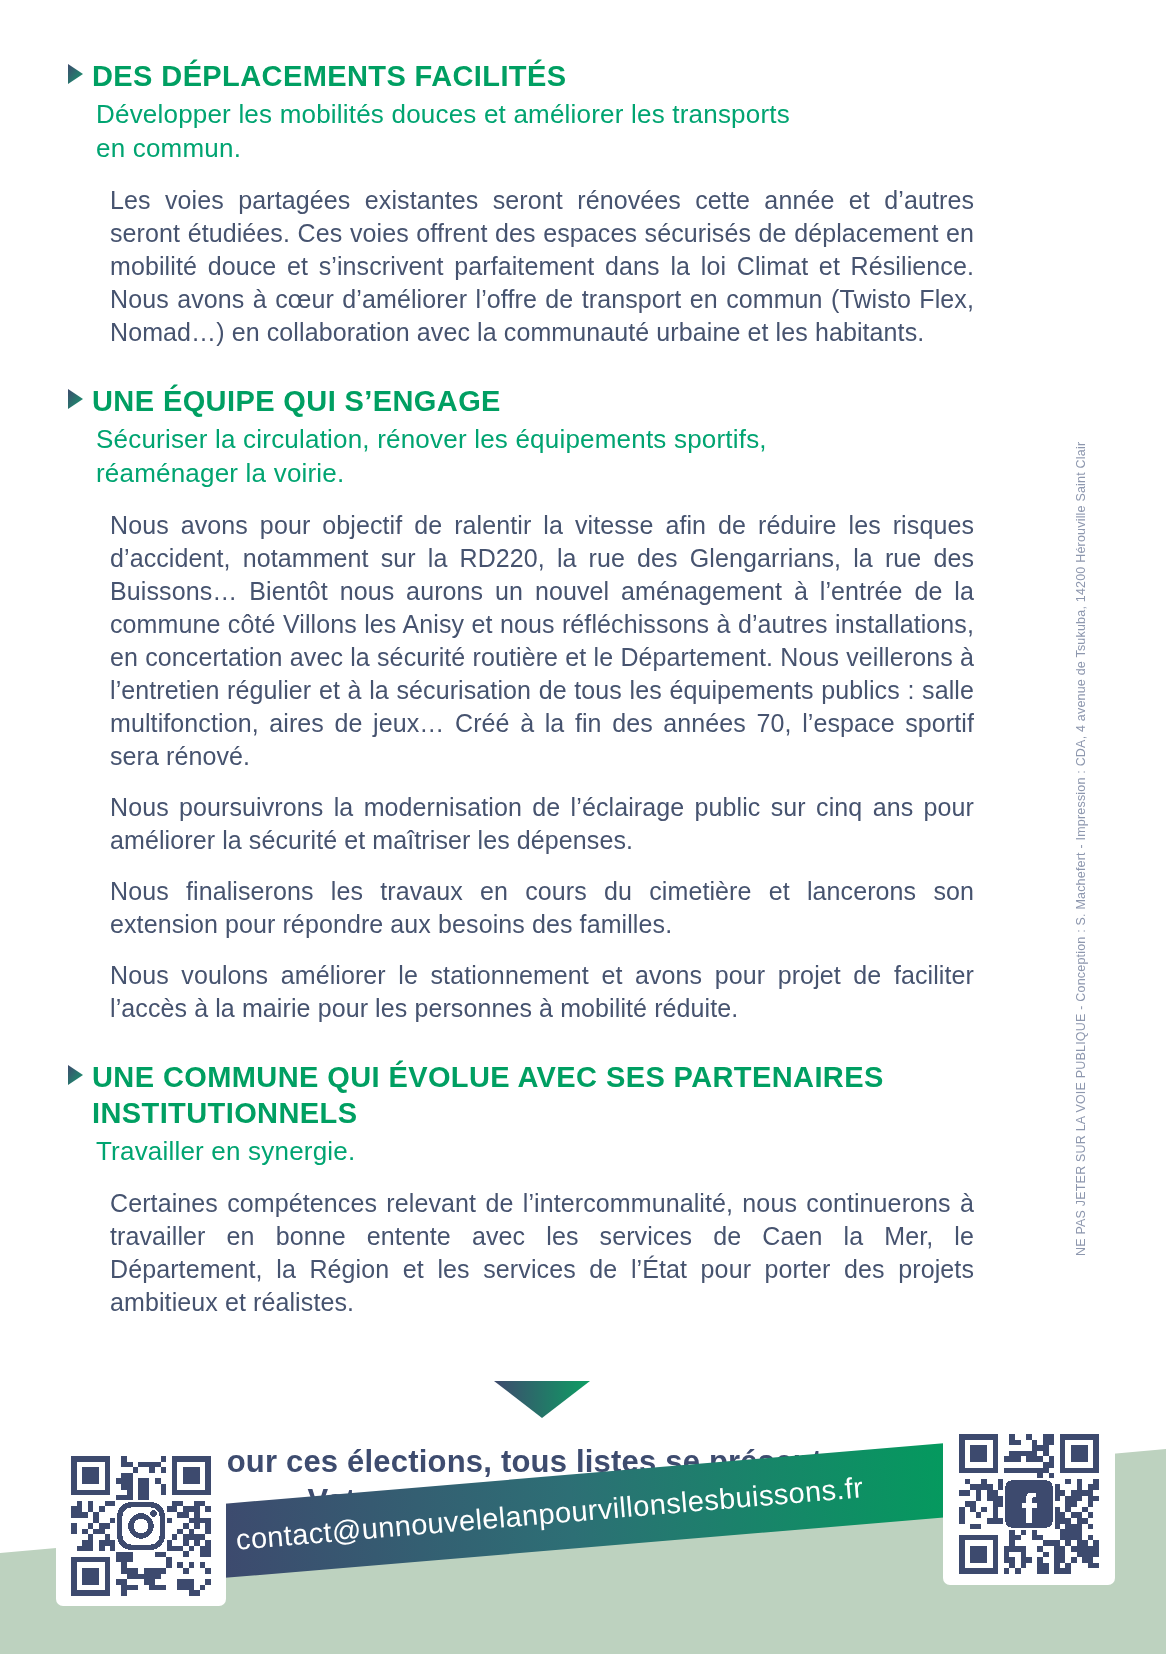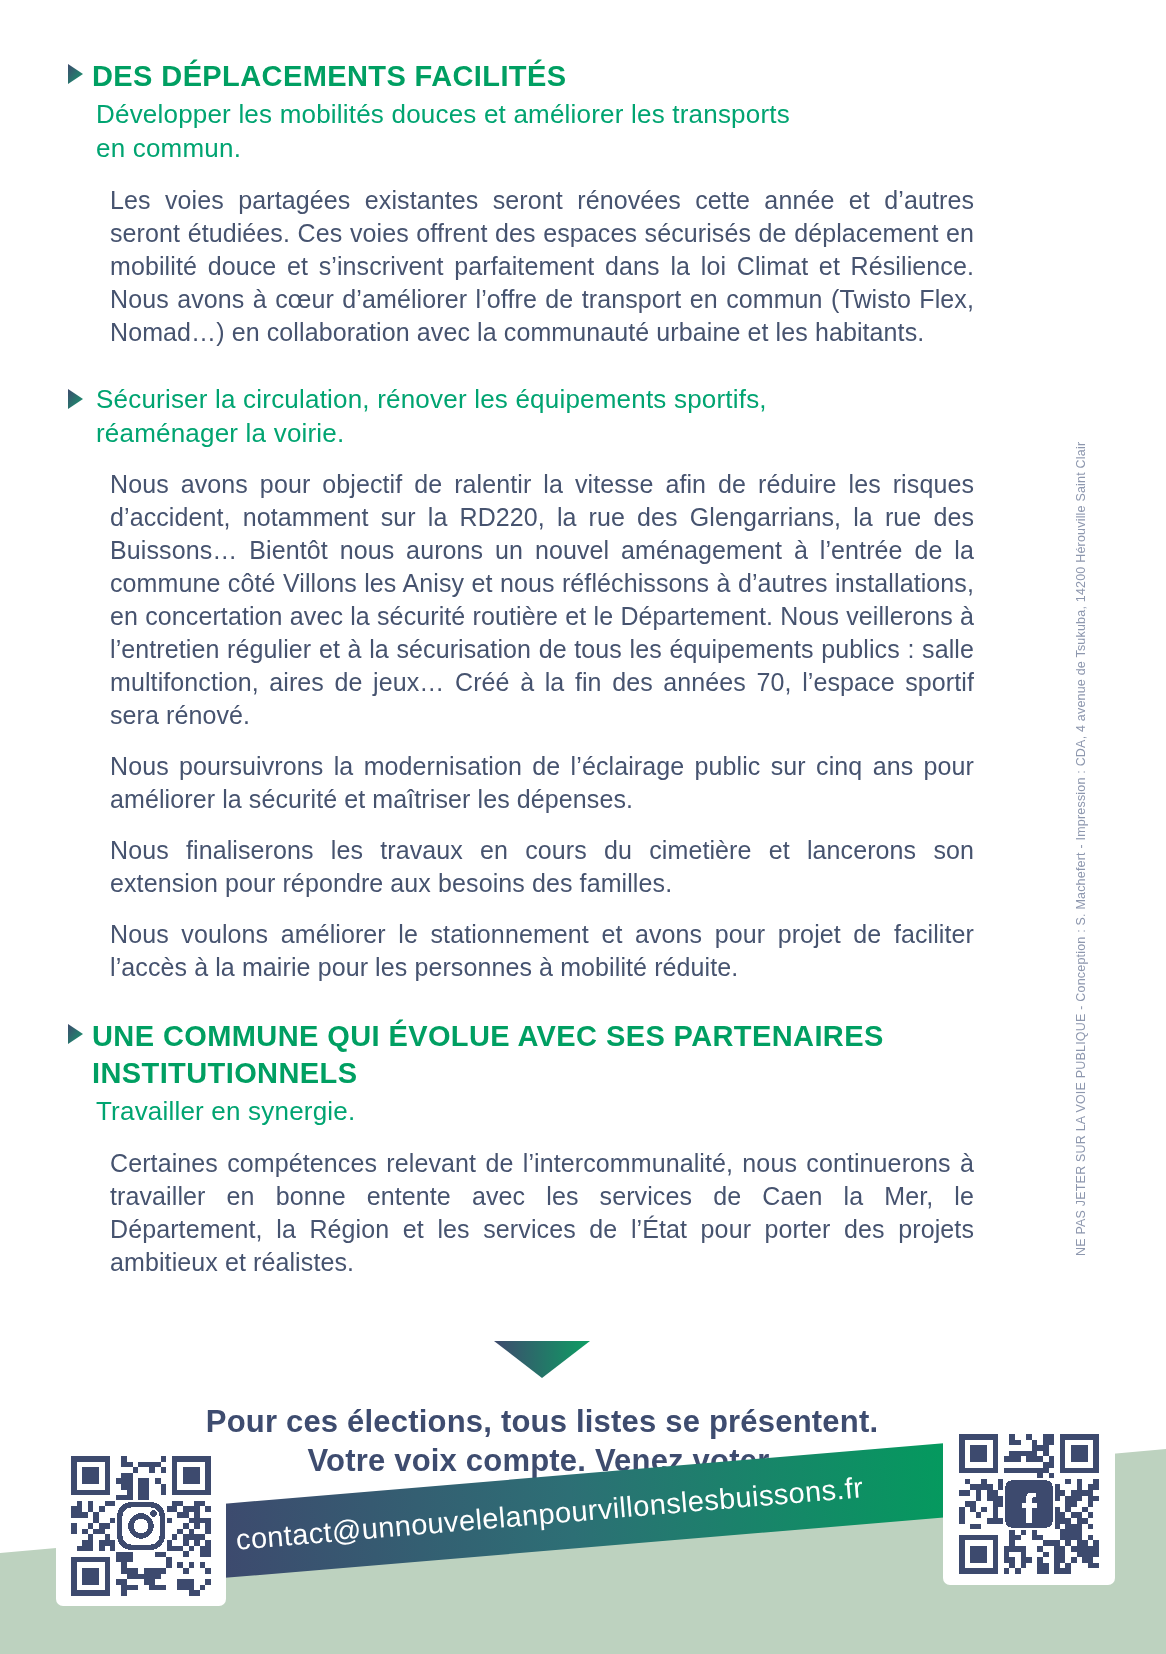--- a/index.html
+++ b/index.html
@@ -96,20 +96,21 @@
       <h2 class="sec-title">
         <svg class="sec-marker" viewBox="0 0 15 20">
           <defs>
               <linearGradient id="mg2" x1="0" y1="0" x2="1" y2="1">
             <stop offset="0" stop-color="#3e4a6e"></stop>
                 <stop offset="1" stop-color="#149a6c"></stop>
           </linearGradient>
             </defs>
           <polygon points="0,0 15,10 0,20" fill="url(#mg2)"></polygon>
         </svg>
+        <span>UNE ÉQUIPE QUI S’ENGAGE</span>
       </h2>
       <div class="sec-sub">
         <div>Sécuriser la circulation, rénover les équipements sportifs,</div>
         <div>réaménager la voirie.</div>
       </div>
       <div class="sec-body">
         <p>Nous avons pour objectif de ralentir la vitesse afin de réduire les risques d’accident, notamment sur la RD220, la rue des Glengarrians, la rue des Buissons… Bientôt nous aurons un nouvel aménagement à l’entrée de la commune côté Villons les Anisy et nous réfléchissons à d’autres installations, en concertation avec la sécurité routière et le Département. Nous veillerons à l’entretien régulier et à la sécurisation de tous les équipements publics : salle multifonction, aires de jeux… Créé à la fin des années 70, l’espace sportif sera rénové.</p>
         <p>Nous poursuivrons la modernisation de l’éclairage public sur cinq ans pour améliorer la sécurité et maîtriser les dépenses.</p>
         <p>Nous finaliserons les travaux en cours du cimetière et lancerons son extension pour répondre aux besoins des familles.</p>
         <p>Nous voulons améliorer le stationnement et avons pour projet de faciliter l’accès à la mairie pour les personnes à mobilité réduite.</p>

